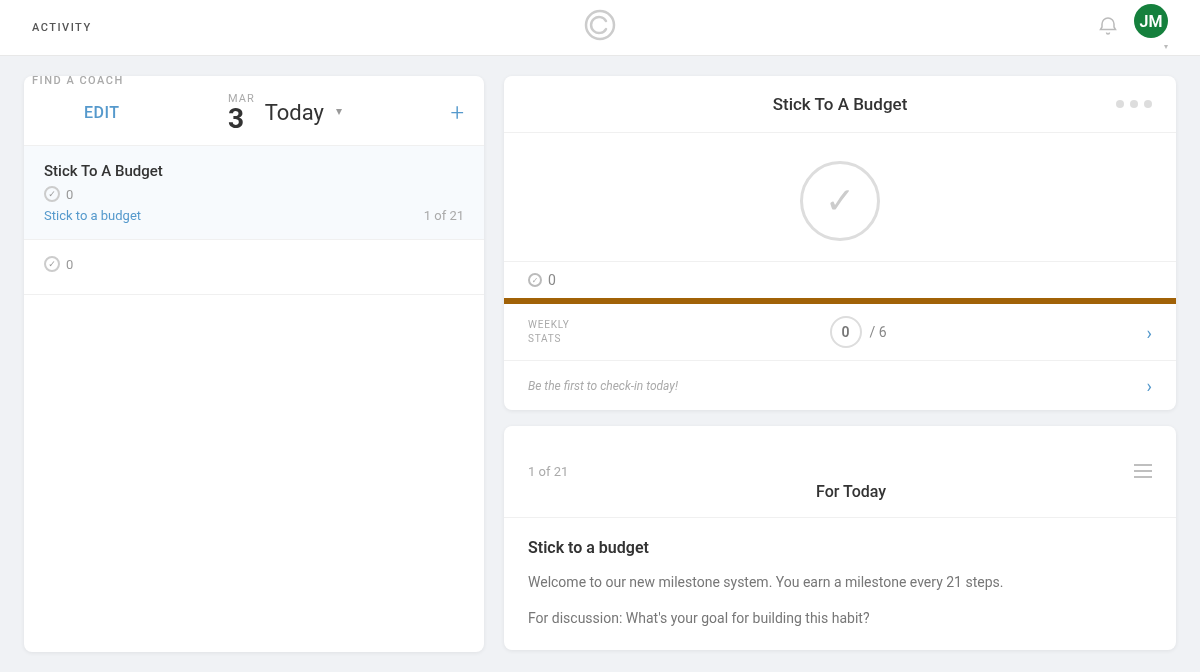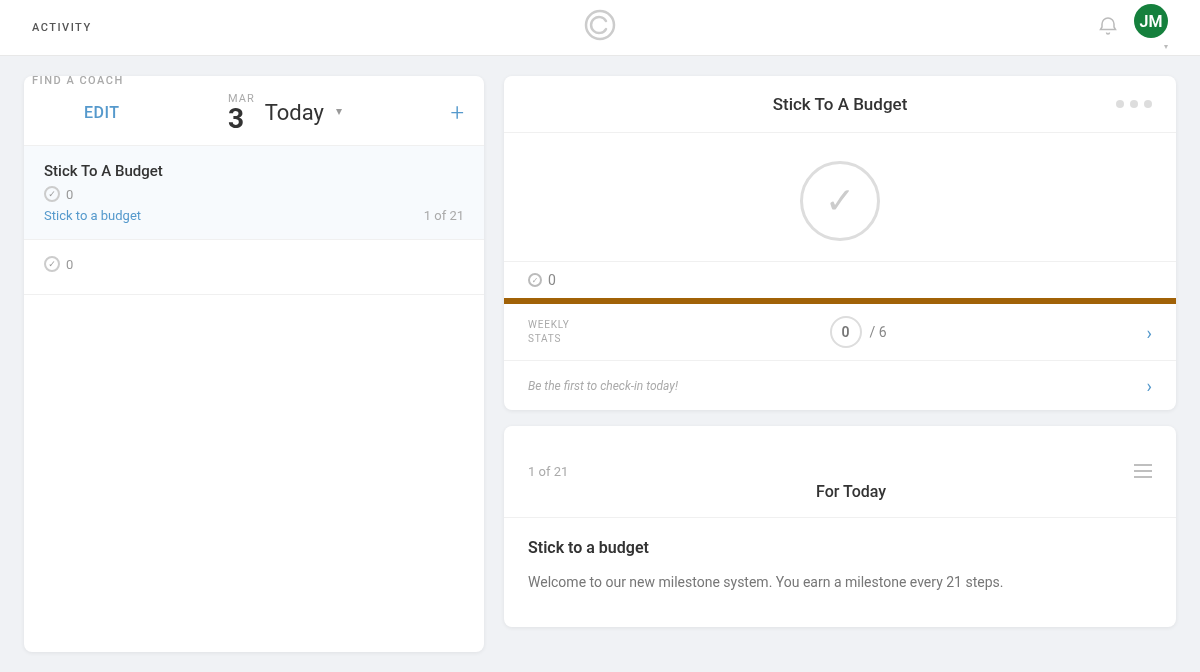--- a/index.html
+++ b/index.html
@@ -511,17 +511,18 @@
           <svg width="18" height="14" viewBox="0 0 18 14" fill="none">
             <line x1="0" y1="1" x2="18" y2="1" stroke="#aaa" stroke-width="1.5"></line>
             <line x1="0" y1="7" x2="18" y2="7" stroke="#aaa" stroke-width="1.5"></line>
             <line x1="0" y1="13" x2="18" y2="13" stroke="#aaa" stroke-width="1.5"></line>
           </svg>
         </span>
       </div>
       <div class="bottom-content">
         <div class="milestone-title">Stick to a budget</div>
         <div class="milestone-text">Welcome to our new milestone system. You earn a milestone every 21 steps.</div>
+        <div class="milestone-question">For discussion: What's your goal for building this habit?</div>
       </div>
     </div>
 
   </div>
 </div>
 
 </body></html>

